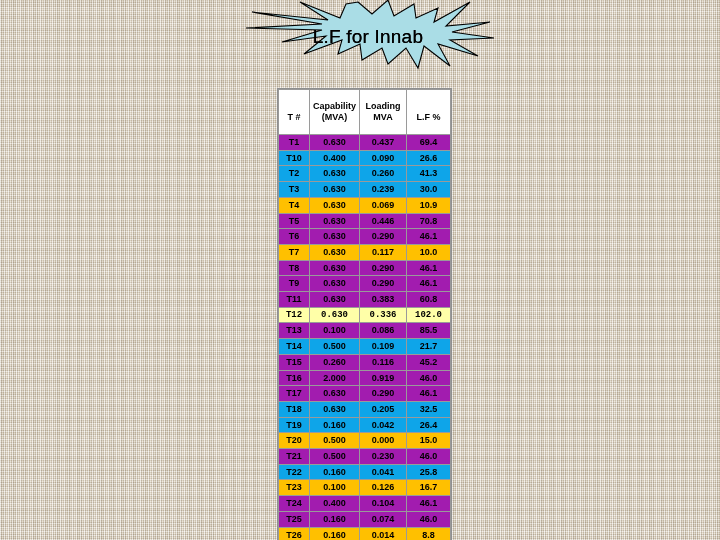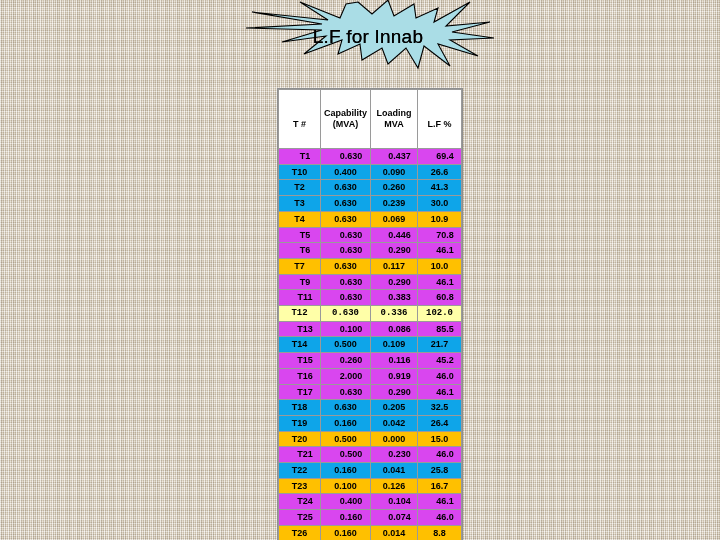--- a/index.html
+++ b/index.html
@@ -48,31 +48,31 @@
     line-height:14.7px;
     text-align:center;
     font-weight:bold;
     white-space:nowrap;
   }
   thead th{
     background:#ffffff;
     font-size:9px;
     height:auto;
     line-height:11px;
-    padding:18px 3px;
+    padding:11px 3px;
     vertical-align:bottom;
   }
   thead th .hl1{display:block;}
   thead th .hl2{display:block;}
   col.c-t{width:30px;}
   col.c-cap{width:50px;}
   col.c-load{width:47px;}
   col.c-lf{width:44px;}
   tbody td.t{width:30px;}
-  tr.green td{background:#d946ef;padding-left:11px;}
+  tr.green td{background:#a21caf;}
   tr.white td{background:#0ea5e9;}
   tr.orange td{background:#ffc000;}
   tr.paleyellow td{background:#ffffa8;font-family:Liberation Mono, monospace;}
 </style>
 </head>
 <body>
 
 <div id="bg"></div>
 
 <div id="title-wrap">
@@ -153,20 +153,26 @@
           <td>0.290</td>
           <td>46.1</td>
         </tr>
         <tr class="orange">
           <td class="t">T7</td>
           <td>0.630</td>
           <td>0.117</td>
           <td>10.0</td>
         </tr>
         <tr class="green">
+          <td class="t">T8</td>
+          <td>0.630</td>
+          <td>0.290</td>
+          <td>46.1</td>
+        </tr>
+        <tr class="green">
           <td class="t">T9</td>
           <td>0.630</td>
           <td>0.290</td>
           <td>46.1</td>
         </tr>
         <tr class="green">
           <td class="t">T11</td>
           <td>0.630</td>
           <td>0.383</td>
           <td>60.8</td>

